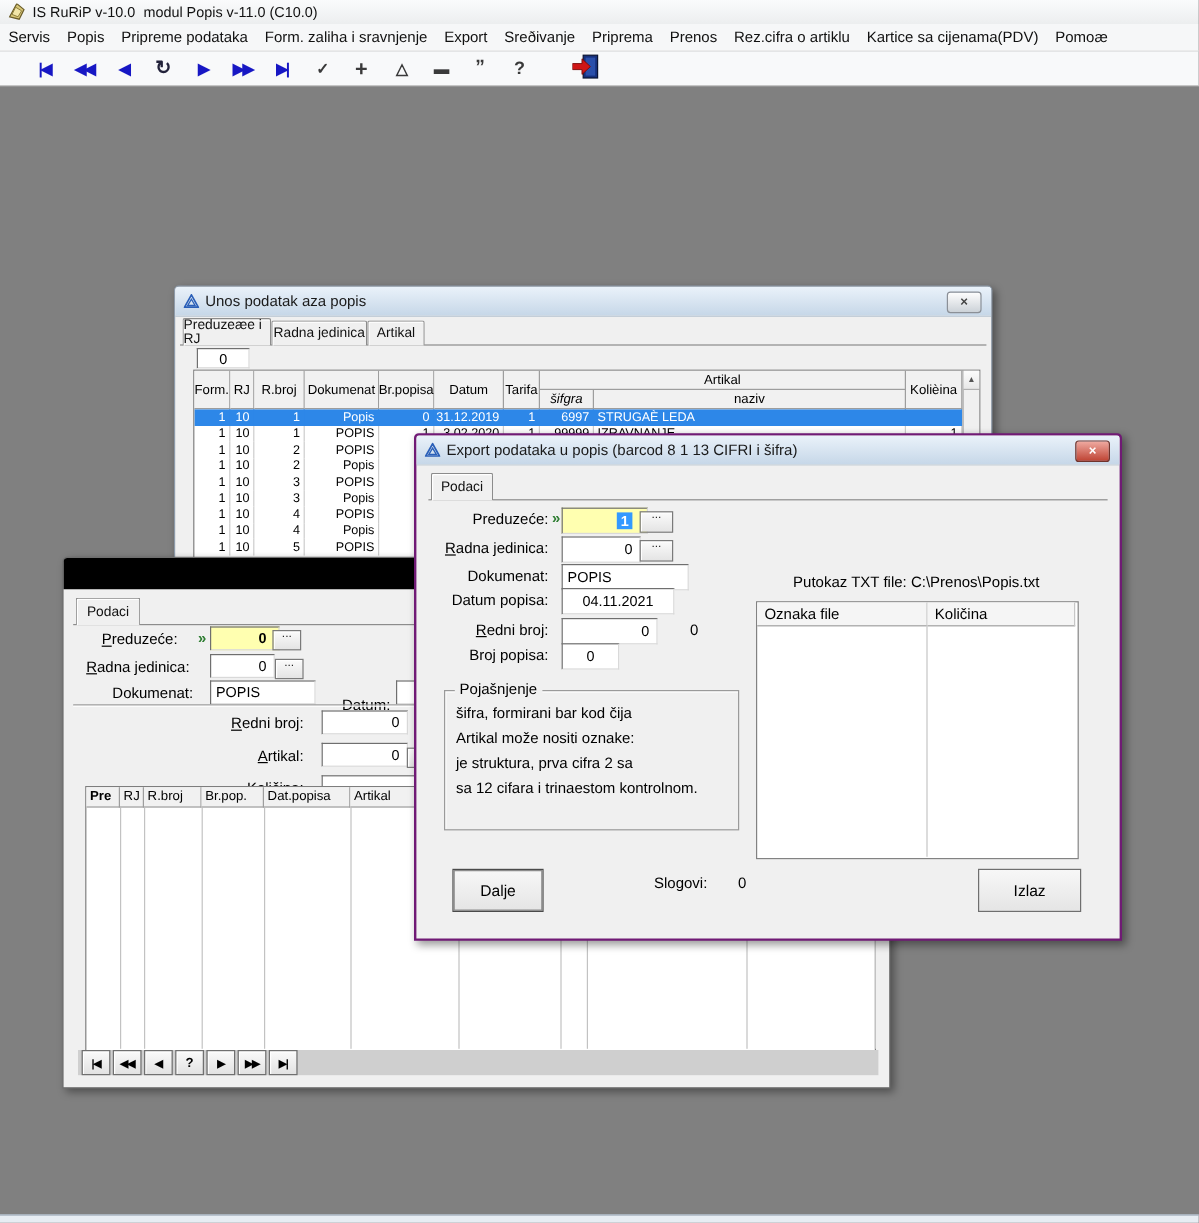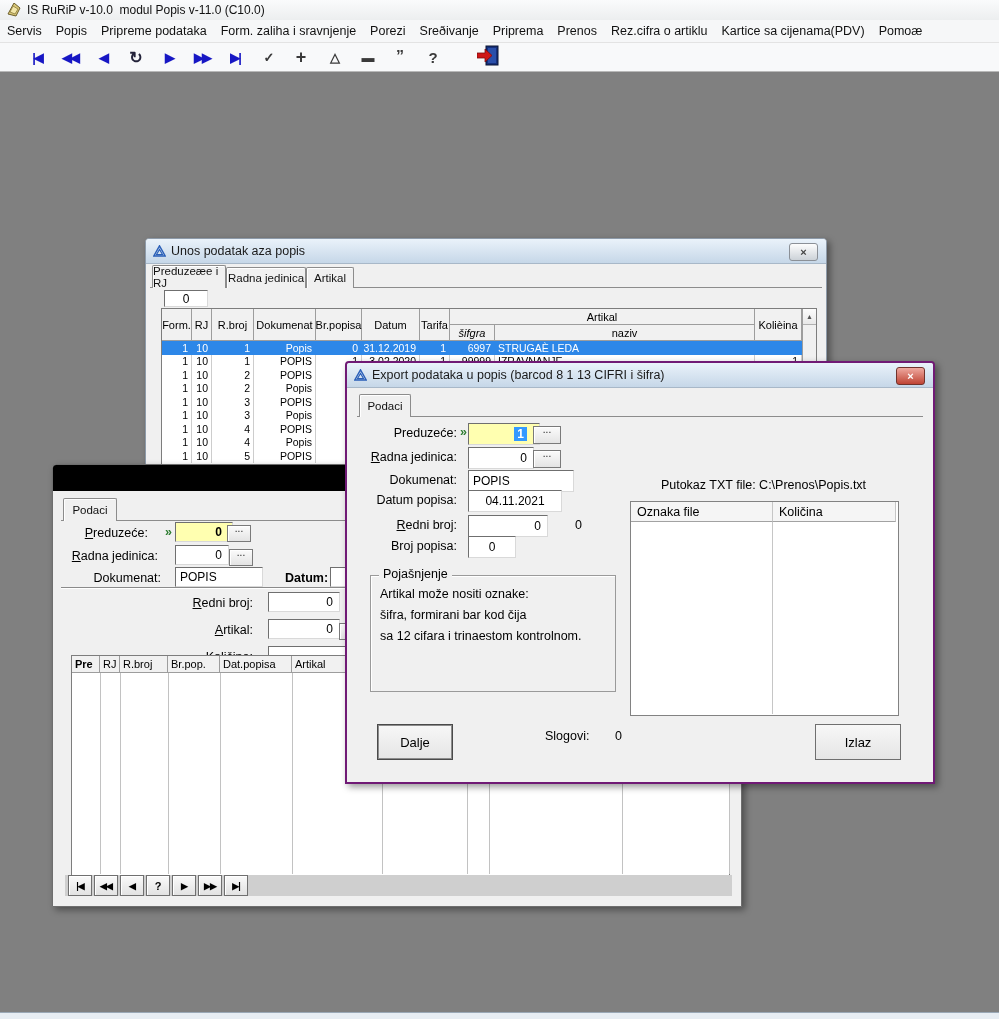--- a/index.html
+++ b/index.html
@@ -85,21 +85,21 @@
     <polygon points="6,3 11,6 8,11 3,9" fill="#f2e6a8" stroke="#8a7a3a" stroke-width="0.8"></polygon>
   </svg>
   <span class="app-title">IS RuRiP v-10.0  modul Popis v-11.0 (C10.0)</span>
 </div>
 
 <div class="abs menubar">
     <span class="mi">Servis</span>
     <span class="mi">Popis</span>
     <span class="mi">Pripreme podataka</span>
     <span class="mi">Form. zaliha i sravnjenje</span>
-    <span class="mi">Porezi</span>
+    <span class="mi">Export</span>
     <span class="mi">Sreðivanje</span>
     <span class="mi">Priprema</span>
     <span class="mi">Prenos</span>
     <span class="mi">Rez.cifra o artiklu</span>
     <span class="mi">Kartice sa cijenama(PDV)</span>
     <span class="mi">Pomoæ</span>
   </div>
 
 <div class="abs toolbar">
   <div style="width:22px"></div>
@@ -325,21 +325,21 @@
   <div class="lbl ra" style="left:0;width:105px;top:84px;"><u>R</u>adna jedinica:</div>
   <div class="inp r" style="left:122px;top:80px;width:46px;height:18px;">
     <span>0</span>
   </div>
   <div class="browse" style="left:176px;top:84px;width:22px;height:15px;">...</div>
 
   <div class="lbl ra" style="left:0;width:108px;top:106px;">Dokumenat:</div>
   <div class="inp l" style="left:122px;top:102px;width:82px;height:18px;">
     <span>POPIS</span>
   </div>
-  <div class="lbl" style="left:232px;top:106px;font-weight:bold;">Datum:</div>
+  <div class="lbl" style="left:232px;top:116px;">Datum:</div>
   <div class="inp" style="left:277px;top:102px;width:76px;height:18px;"></div>
 
   <div class="sep" style="left:8px;top:122px;width:664px;"></div>
 
   <div class="lbl ra" style="left:60px;width:140px;top:131px;"><u>R</u>edni broj:</div>
   <div class="inp r" style="left:215px;top:127px;width:64px;height:18px;">
     <span>0</span>
   </div>
 
   <div class="lbl ra" style="left:60px;width:140px;top:158px;"><u>A</u>rtikal:</div>
@@ -434,22 +434,23 @@
   <div class="lbl" style="left:228px;top:155px;">0</div>
 
   <div class="lbl ra" style="left:0;width:110px;top:176px;">Broj popisa:</div>
   <div class="inp c" style="left:121px;top:173px;width:46px;height:20px;">
     <span>0</span>
   </div>
 
   <div class="gbox" style="left:23px;top:212px;width:244px;height:115px;">
     <div class="gbox-legend">Pojašnjenje</div>
     <div style="margin-top:8px;">
+      <div class="gbox-line">šifra, formirani bar kod čija</div>
       <div class="gbox-line">Artikal može nositi oznake:</div>
-      <div class="gbox-line">šifra, formirani bar kod čija</div>
+      <div class="gbox-line">je struktura, prva cifra 2 sa</div>
       <div class="gbox-line">sa 12 cifara i trinaestom kontrolnom.</div>
     </div>
   </div>
 
   <div class="lbl" style="left:283px;top:115px;width:267px;text-align:center;">Putokaz TXT file: C:\Prenos\Popis.txt</div>
   <div class="lv" style="left:283px;top:138px;width:267px;height:213px;">
     <div class="lvh" style="left:0;width:142px;">
       <span>Oznaka file</span>
     </div>
     <div class="lvh" style="left:142px;width:123px;">

